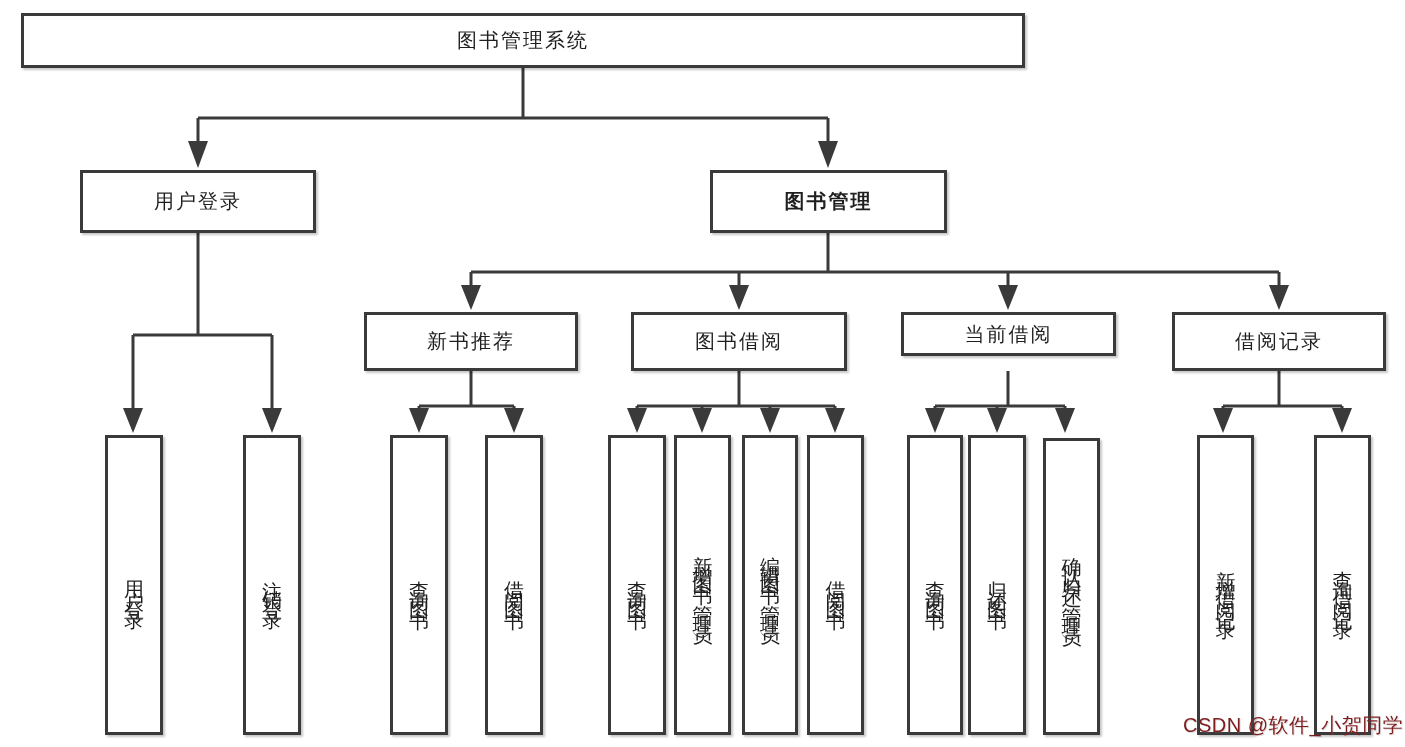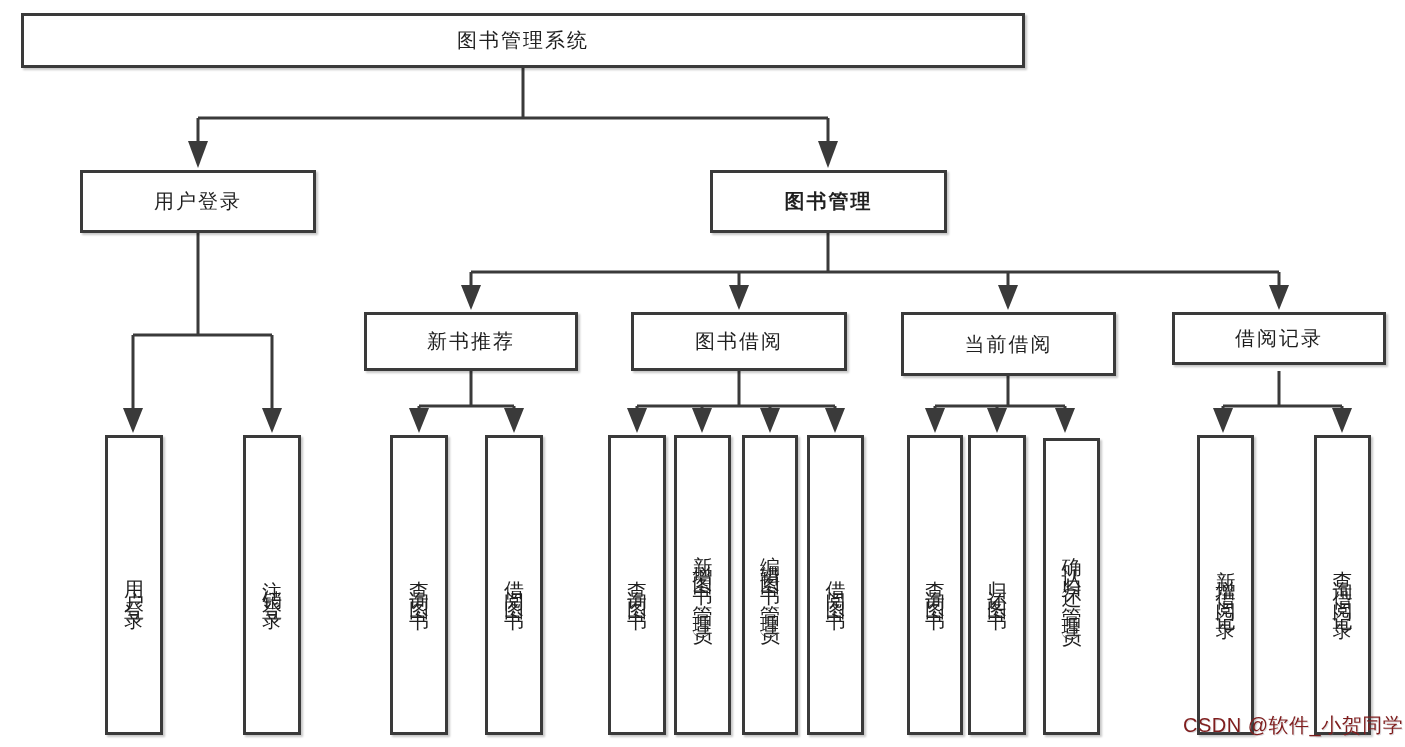--- a/index.html
+++ b/index.html
@@ -94,24 +94,24 @@
   <div class="node hbox" style="left:710px; top:170px; width:237px; height:63px;font-weight:bold;">
     <span>图书管理</span>
   </div>
 
   <div class="node hbox" style="left:364px; top:312px; width:214px; height:59px;">
     <span>新书推荐</span>
   </div>
   <div class="node hbox" style="left:631px; top:312px; width:216px; height:59px;">
     <span>图书借阅</span>
   </div>
-  <div class="node hbox" style="left:901px; top:312px; width:215px; height:64px;">
+  <div class="node hbox" style="left:901px; top:312px; width:215px; height:44px;">
     <span>当前借阅</span>
   </div>
-  <div class="node hbox" style="left:1172px; top:312px; width:214px; height:53px;">
+  <div class="node hbox" style="left:1172px; top:312px; width:214px; height:59px;">
     <span>借阅记录</span>
   </div>
 
   <div class="node vbox" style="left:105px; top:435px; width:58px; height:300px;">
     <span class="vtext">用户登录</span>
   </div>
   <div class="node vbox" style="left:243px; top:435px; width:58px; height:300px;">
     <span class="vtext">注销登录</span>
   </div>
 

